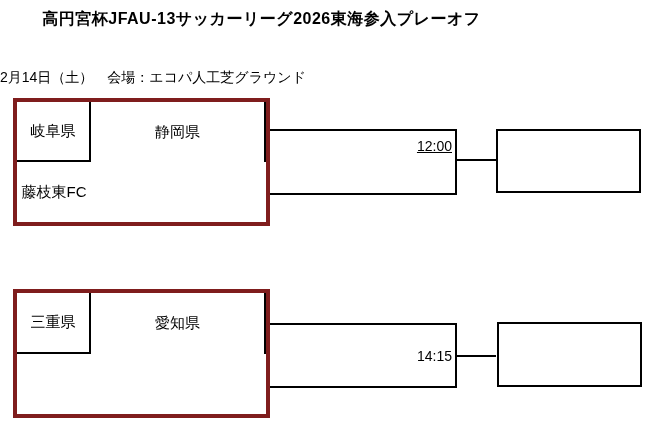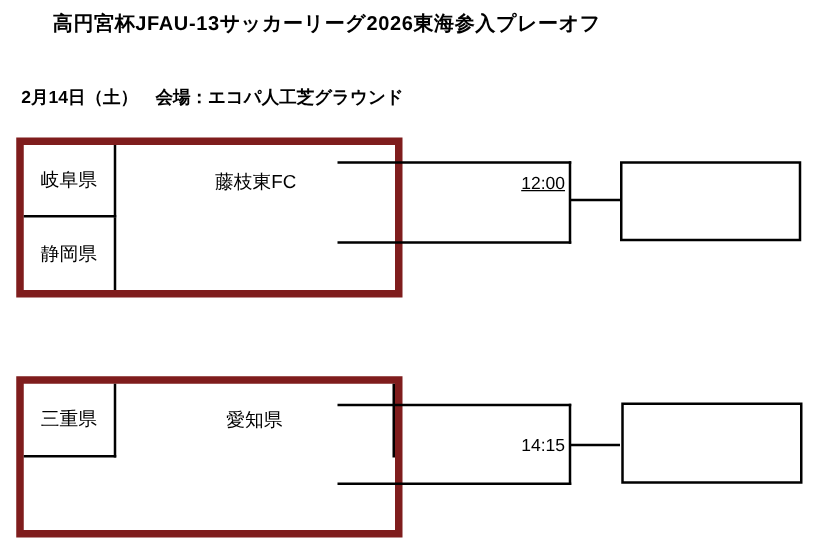--- a/index.html
+++ b/index.html
@@ -23,41 +23,40 @@
     width: 523px;
     text-align: center;
     font-size: 16px;
     font-weight: bold;
     letter-spacing: 0.5px;
   }
 
   .date-venue {
     position: absolute;
     top: 69px;
-    left: 17px;
+    left: 0;
     font-size: 14px;
-    font-weight: bold;
   }
 
   .bracket {
     position: absolute;
     left: 0;
     width: 655px;
     height: 132px;
   }
   .bracket.b1 { top: 98px; }
   .bracket.b2 { top: 289px; padding-left: 20px; }
 
   .match-table {
     position: absolute;
     left: 13px;
-    top: 12px;
-    width: 309px;
+    top: 0;
+    width: 257px;
     box-sizing: border-box;
-    border: 6px solid #7f1d1d;
+    border: 4px solid #7f1d1d;
     display: grid;
     grid-template-columns: 74px 1fr;
     grid-template-rows: 1fr 1fr;
   }
   .b1 .match-table { height: 128px; }
   .b2 .match-table { height: 129px; }
 
   .cell {
     display: flex;
     align-items: center;
@@ -126,22 +125,22 @@
 </head>
 <body>
 
 <div class="page-title">高円宮杯JFAU-13サッカーリーグ2026東海参入プレーオフ</div>
 
 <div class="date-venue">2月14日（土）　会場：エコパ人工芝グラウンド</div>
 
 <div class="bracket b1">
   <div class="match-table">
     <div class="cell pref r1">岐阜県</div>
+    <div class="cell pref">静岡県</div>
     <div class="cell team">藤枝東FC</div>
-    <div class="cell pref">静岡県</div>
   </div>
   <div class="hline top-line"></div>
   <div class="hline bottom-line"></div>
   <div class="vline"></div>
   <div class="kickoff">12:00</div>
   <div class="hline connector"></div>
   <div class="winner-box"></div>
 </div>
 
 <div class="bracket b2">

